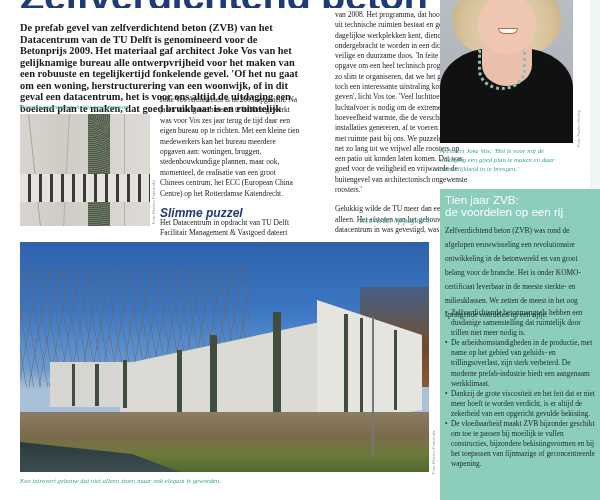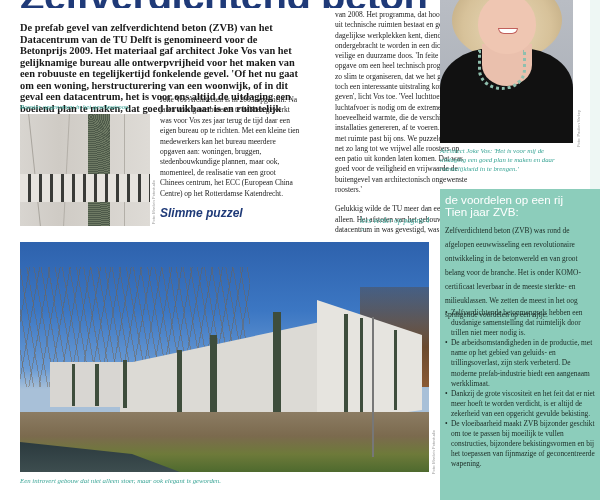--- a/index.html
+++ b/index.html
@@ -131,20 +131,21 @@
   <div class="slant2"></div>
   <div class="slant3"></div>
   <div class="stripe-dark"></div>
   <div class="grille"></div>
 </div>
 <div class="credit-vert credit1">Foto: Marikris Fotostudio</div>
 
 <div class="col-mid-upper">
   <p>Joke Vos Architecten is in 2003 opgericht. Na jaren voor grote bureaus te hebben gewerkt was voor Vos zes jaar terug de tijd daar een eigen bureau op te richten. Met een kleine tien medewerkers kan het bureau meerdere opgaven aan: woningen, bruggen, stedenbouwkundige plannen, maar ook, momenteel, de realisatie van een groot Chinees centrum, het ECC (European China Centre) op het Rotterdamse Katendrecht.</p>
   <div class="subhead">Slimme puzzel</div>
+  <p>Het Datacentrum in opdracht van TU Delft Facilitair Management &amp; Vastgoed dateert</p>
 </div>
 
 <div class="col-right-text">
   <p>van 2008. Het programma, dat hoofdzakelijk uit technische ruimten bestaat en geen dagelijkse werkplekken kent, diende ondergebracht te worden in een dichte, veilige en duurzame doos. 'In feite was de opgave om een heel technisch programma zo slim te organiseren, dat we het gebouw toch een interessante uitstraling konden geven', licht Vos toe. 'Veel luchttoevoer en luchtafvoer is nodig om de extreme hoeveelheid warmte, die de verschillende installaties genereren, af te voeren. Puzzelen met ruimte past bij ons. We puzzelden hier net zo lang tot we vrijwel alle roosters op een patio uit konden laten komen. Dat was goed voor de veiligheid en vrijwaarde de buitengevel van architectonisch ongewenste roosters.'</p>
   <p>Gelukkig wilde de TU meer dan een doos alleen. Het afstoten van het gebouw waar het datacentrum in was gevestigd, was</p>
 </div>
 <a class="continue">lees verder op pagina 4 &gt;</a>
 
 <div class="portrait">
   <div class="hair"></div>
@@ -152,22 +153,22 @@
   <div class="neck"></div>
   <div class="necklace"></div>
   <div class="face"></div>
   <div class="smile"></div>
 </div>
 <div class="credit-vert credit2">Foto: Paulien Varkey</div>
 <div class="portrait-caption caption-teal">Architect Joke Vos: 'Het is voor mij de uitdaging een goed plan te maken en daar ruimtelijkheid in te brengen.'</div>
 
 <div class="sidebar-box"></div>
 <div class="sidebar-title">
+  <div>Tien jaar ZVB:</div>
   <div>de voordelen op een rij</div>
-  <div>Tien jaar ZVB:</div>
 </div>
 <p class="sidebar-intro">Zelfverdichtend beton (ZVB) was rond de afgelopen eeuwwisseling een revolutionaire ontwikkeling in de betonwereld en van groot belang voor de branche. Het is onder KOMO-certificaat leverbaar in de meeste sterkte- en milieuklassen. We zetten de meest in het oog springende voordelen op een rijtje.</p>
 <ul class="sidebar-list">
   <li>Zelfverdichtende betonmengsels hebben een dusdanige samenstelling dat ruimtelijk door trillen niet meer nodig is.</li>
   <li>De arbeidsomstandigheden in de productie, met name op het gebied van geluids- en trillingsoverlast, zijn sterk verbeterd. De moderne prefab-industrie biedt een aangenaam werkklimaat.</li>
   <li>Dankzij de grote viscositeit en het feit dat er niet meer hoeft te worden verdicht, is er altijd de zekerheid van een opgericht gevulde bekisting.</li>
   <li>De vloeibaarheid maakt ZVB bijzonder geschikt om toe te passen bij moeilijk te vullen constructies, bijzondere bekistingsvormen en bij het toepassen van fijnmazige of geconcentreerde wapening.</li>
 </ul>
 
 <div class="photo">

